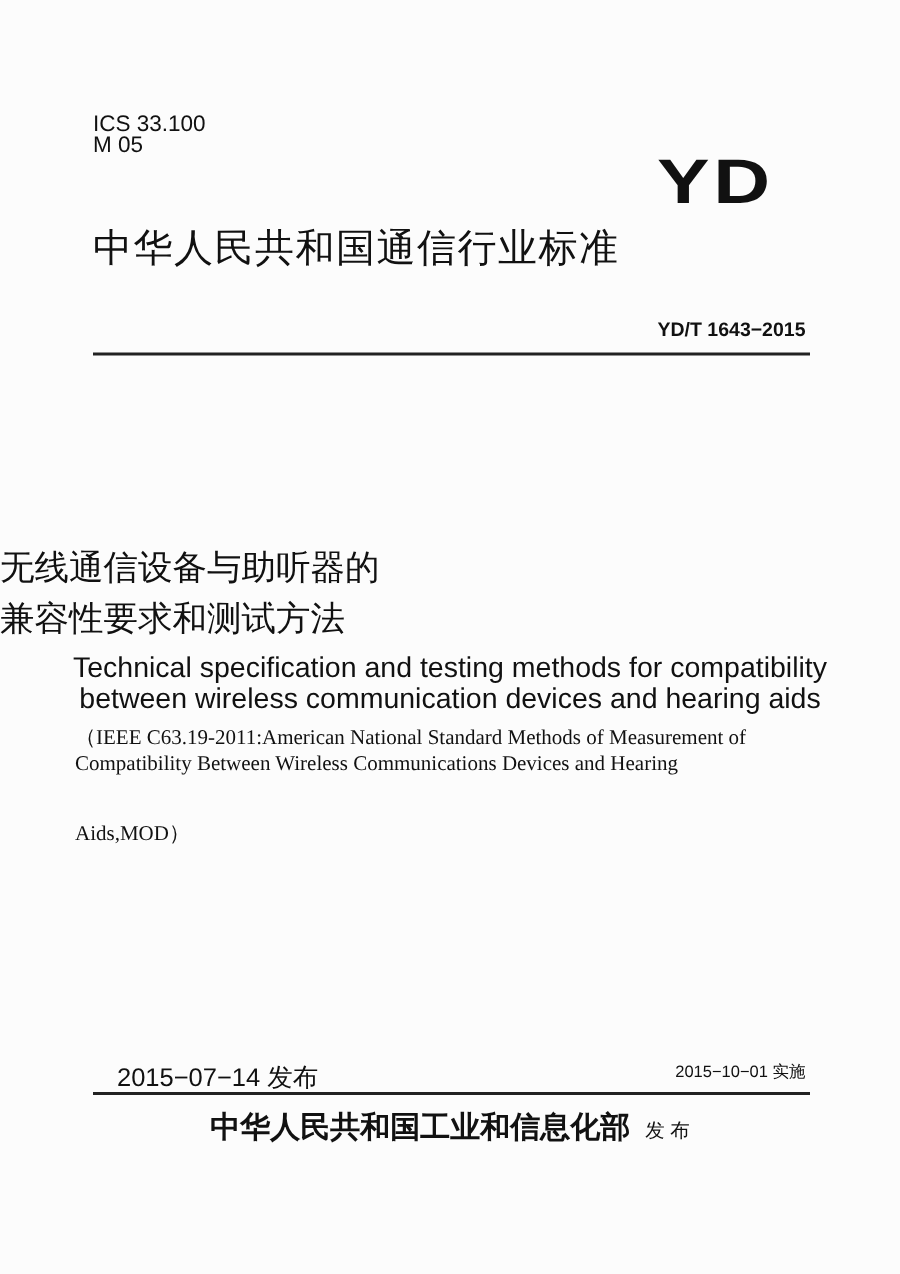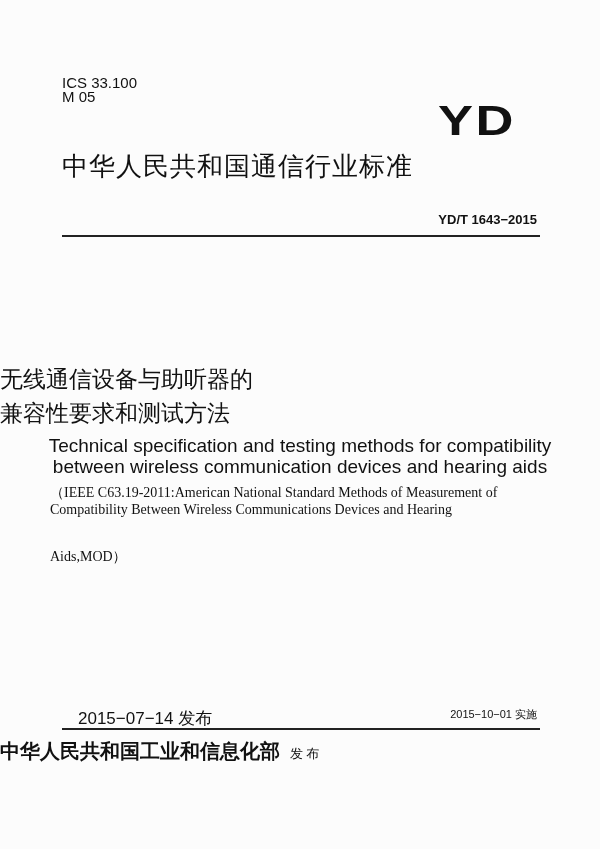--- a/index.html
+++ b/index.html
@@ -10,21 +10,21 @@
   .yd{left:438px;top:100px;font-size:42px;font-weight:900;letter-spacing:2px;font-family:"Liberation Sans",sans-serif;transform:scaleX(1.25);transform-origin:left top;line-height:42px;}
   .natl{left:62px;top:146px;width:480px;font-size:26px;line-height:40px;letter-spacing:1px;white-space:nowrap;}
   .code{right:63px;top:212px;font-size:13px;font-family:"Liberation Sans",sans-serif;font-weight:bold;}
   .rule1{left:62px;top:235px;width:478px;height:2px;background:#222;}
   .cn-title{left:0;width:600px;font-size:23px;line-height:34px;}
   .en-title{left:0;width:600px;text-align:center;font-size:19px;line-height:22px;font-family:Liberation Sans, sans-serif;}
   .ieee{left:50px;width:500px;text-align:left;font-size:14px;line-height:17px;font-family:"Liberation Serif",serif;}
   .date-l{left:78px;top:707px;font-size:17px;font-family:"Liberation Sans",sans-serif;}
   .date-r{right:63px;top:707px;font-size:11px;font-family:"Liberation Sans",sans-serif;}
   .rule2{left:62px;top:728px;width:478px;height:2px;background:#222;}
-  .issuer{left:0;width:600px;top:738px;font-size:20px;font-weight:bold;font-family:Liberation Serif, serif;}
+  .issuer{left:0;width:600px;top:738px;text-align:center;font-size:20px;font-weight:bold;font-family:Liberation Sans, sans-serif;}
   .issuer .suffix{font-size:13px;font-weight:normal;margin-left:10px;}
 </style>
 </head>
 <body>
 
 <div class="abs ics">
   <div>ICS 33.100</div>
   <div>M 05</div>
 </div>
 

